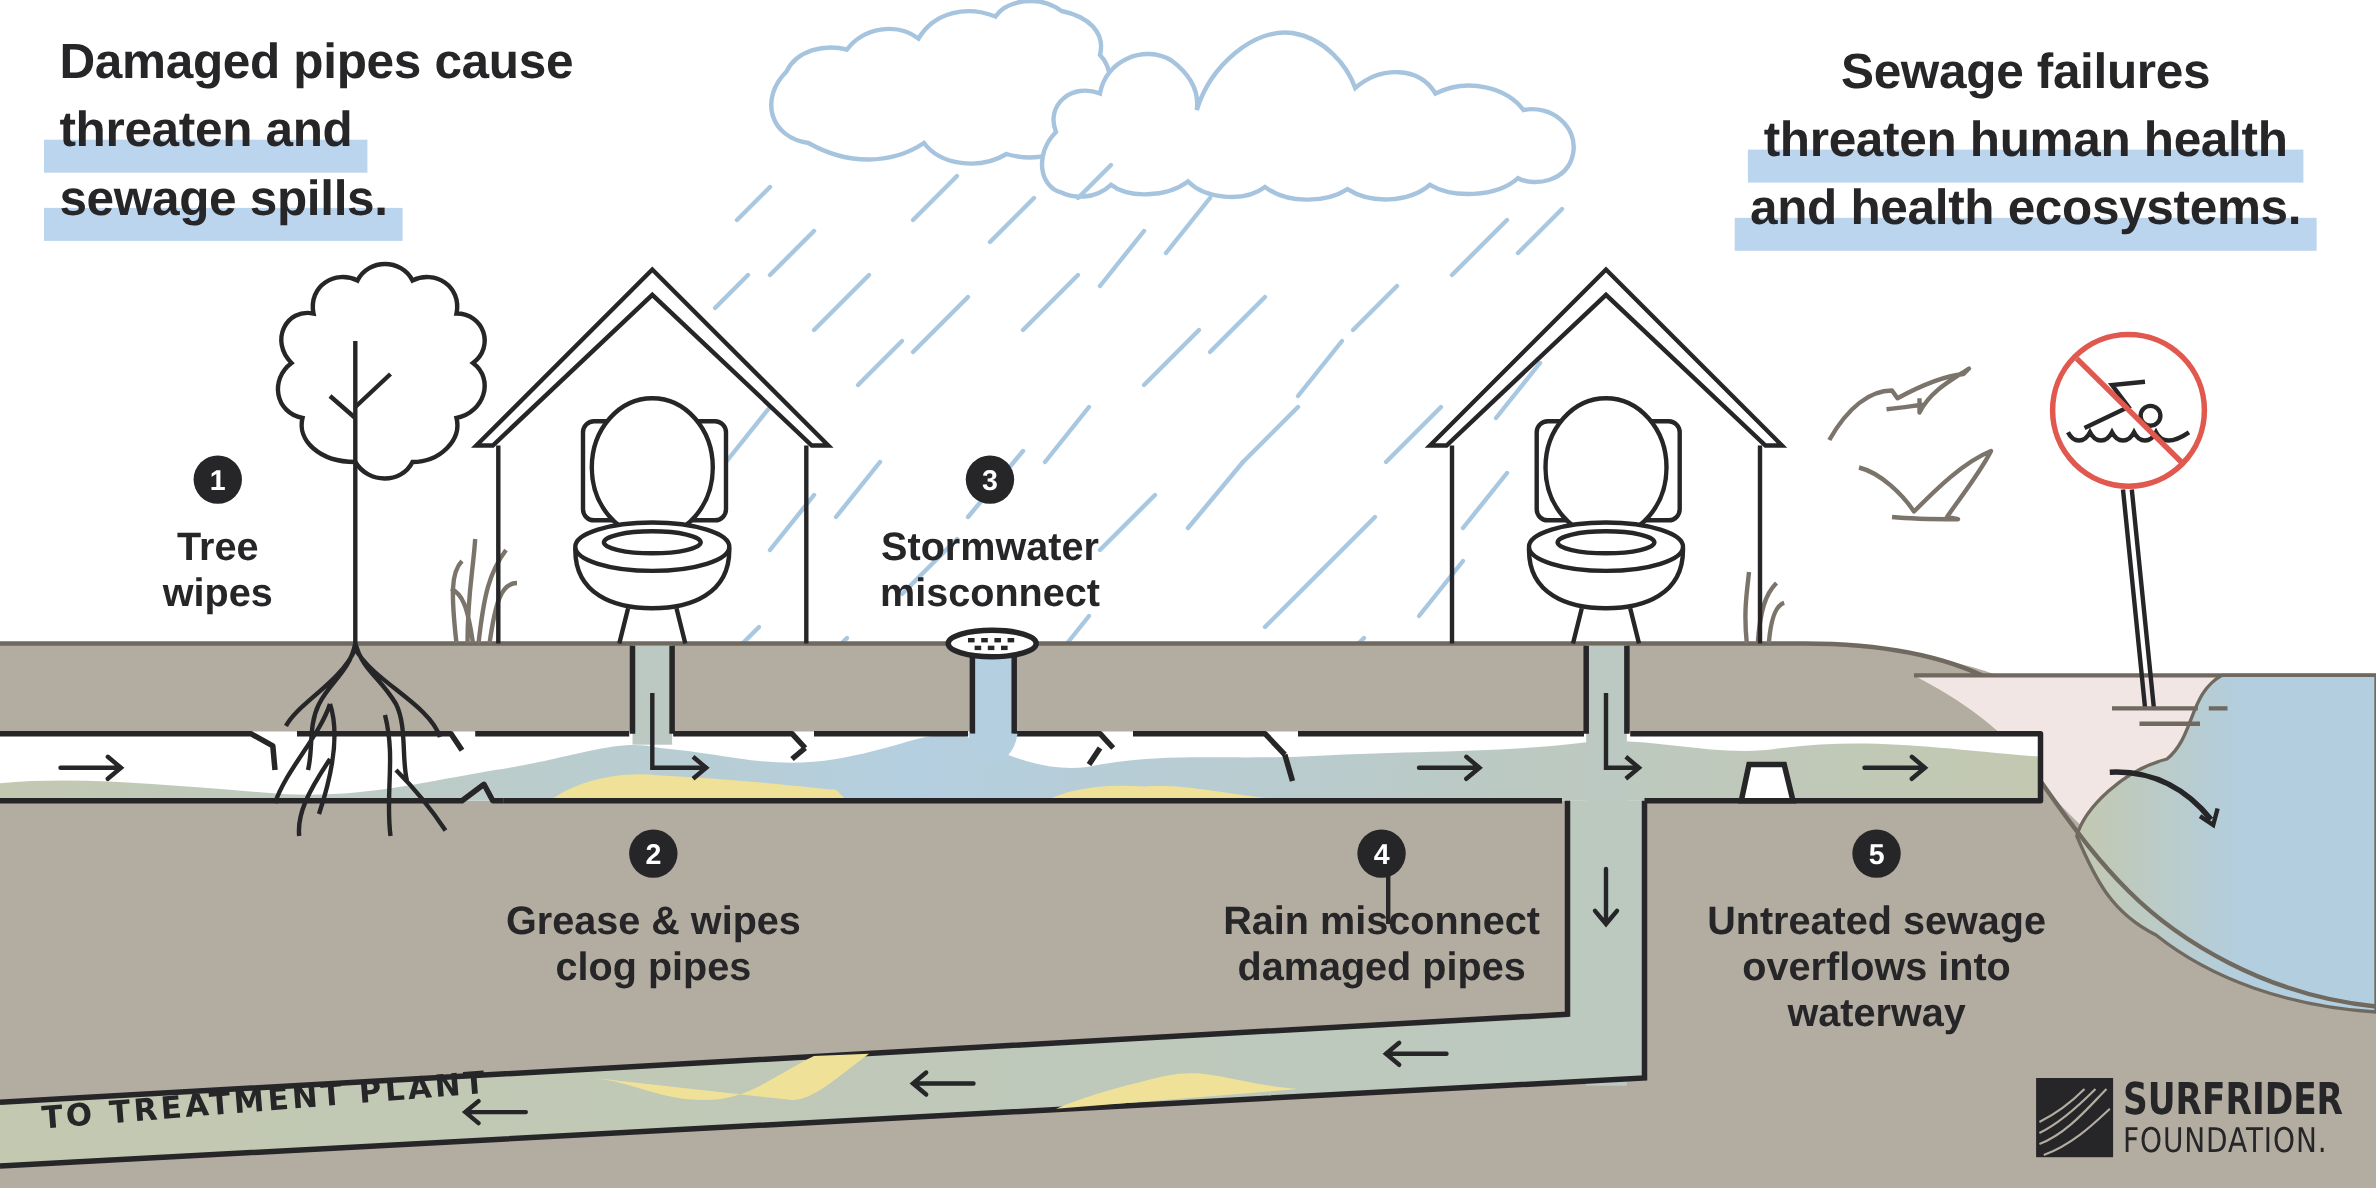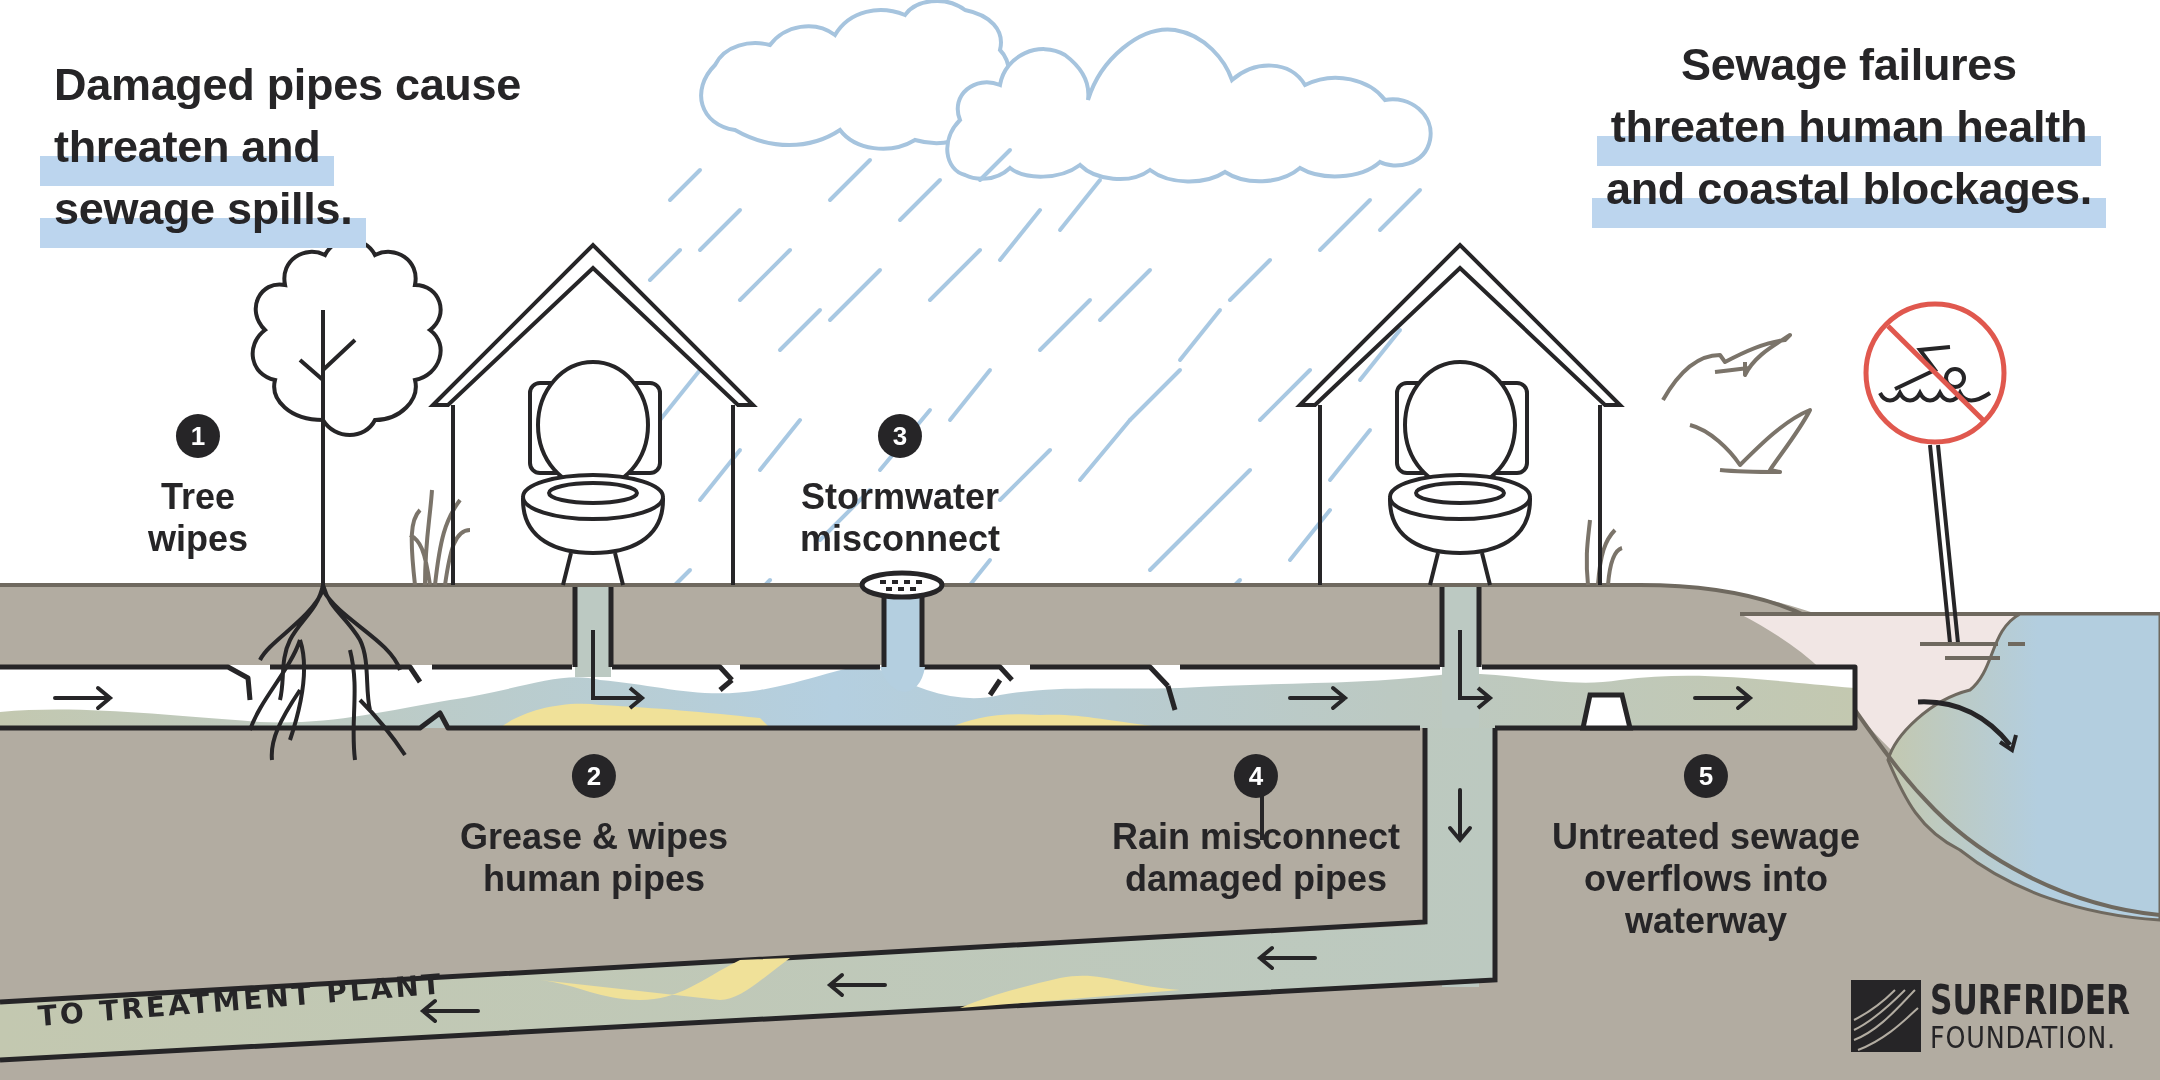--- a/index.html
+++ b/index.html
@@ -222,40 +222,40 @@
       <path d="M1880 393 C1885 403 1895 403 1900 393 C1905 403 1915 403 1920 393 C1925 403 1935 403 1940 393 C1945 403 1955 403 1960 393 C1965 403 1975 403 1990 393" fill="none" stroke="#262527" stroke-width="4"></path>
       <path d="M1888 326 L1983 420" stroke="#e0584e" stroke-width="5"></path>
     </g>
 
     <g>
       <rect x="1851" y="980" width="70" height="72" fill="#262527"></rect>
       <path d="M1854 1040 C1880 1030 1900 1005 1915 990 M1854 1030 C1875 1020 1895 1000 1905 990 M1854 1020 C1870 1012 1885 1000 1895 990 M1858 1050 C1885 1040 1905 1020 1918 1008" fill="none" stroke="#b2aca1" stroke-width="2"></path>
     </g>
   </svg>
 
-  <div class="headline" style="left:54px; top:54px; text-align:left;">
+  <div class="headline" style="left:54px; top:25px; text-align:left;">
     <span class="ln"><span class="hl-wrap"><span class="hl-text">Damaged pipes cause</span></span></span>
     <span class="ln"><span class="hl-wrap"><span class="hl-bar"></span><span class="hl-text">threaten and</span></span></span>
     <span class="ln"><span class="hl-wrap"><span class="hl-bar"></span><span class="hl-text">sewage spills.</span></span></span>
   </div>
   <div class="headline" style="right:68px; top:34px; text-align:center;">
     <span class="ln"><span class="hl-wrap"><span class="hl-text">Sewage failures</span></span></span>
     <span class="ln"><span class="hl-wrap"><span class="hl-bar"></span><span class="hl-text">threaten human health</span></span></span>
-    <span class="ln"><span class="hl-wrap"><span class="hl-bar"></span><span class="hl-text">and coastal blockages.</span></span></span>
+    <span class="ln"><span class="hl-wrap"><span class="hl-bar"></span><span class="hl-text">and health ecosystems.</span></span></span>
   </div>
 
   <div class="step" style="left:198px; top:414px;">
     <span class="badge">1</span>
     <div>Tree</div>
     <div>wipes</div>
   </div>
   <div class="step" style="left:594px; top:754px;">
     <span class="badge">2</span>
     <div>Grease &amp; wipes</div>
-    <div>human pipes</div>
+    <div>clog pipes</div>
   </div>
   <div class="step" style="left:900px; top:414px;">
     <span class="badge">3</span>
     <div>Stormwater</div>
     <div>misconnect</div>
   </div>
   <div class="step" style="left:1256px; top:754px;">
     <span class="badge">4</span>
     <div>Rain misconnect</div>
     <div>damaged pipes</div>

